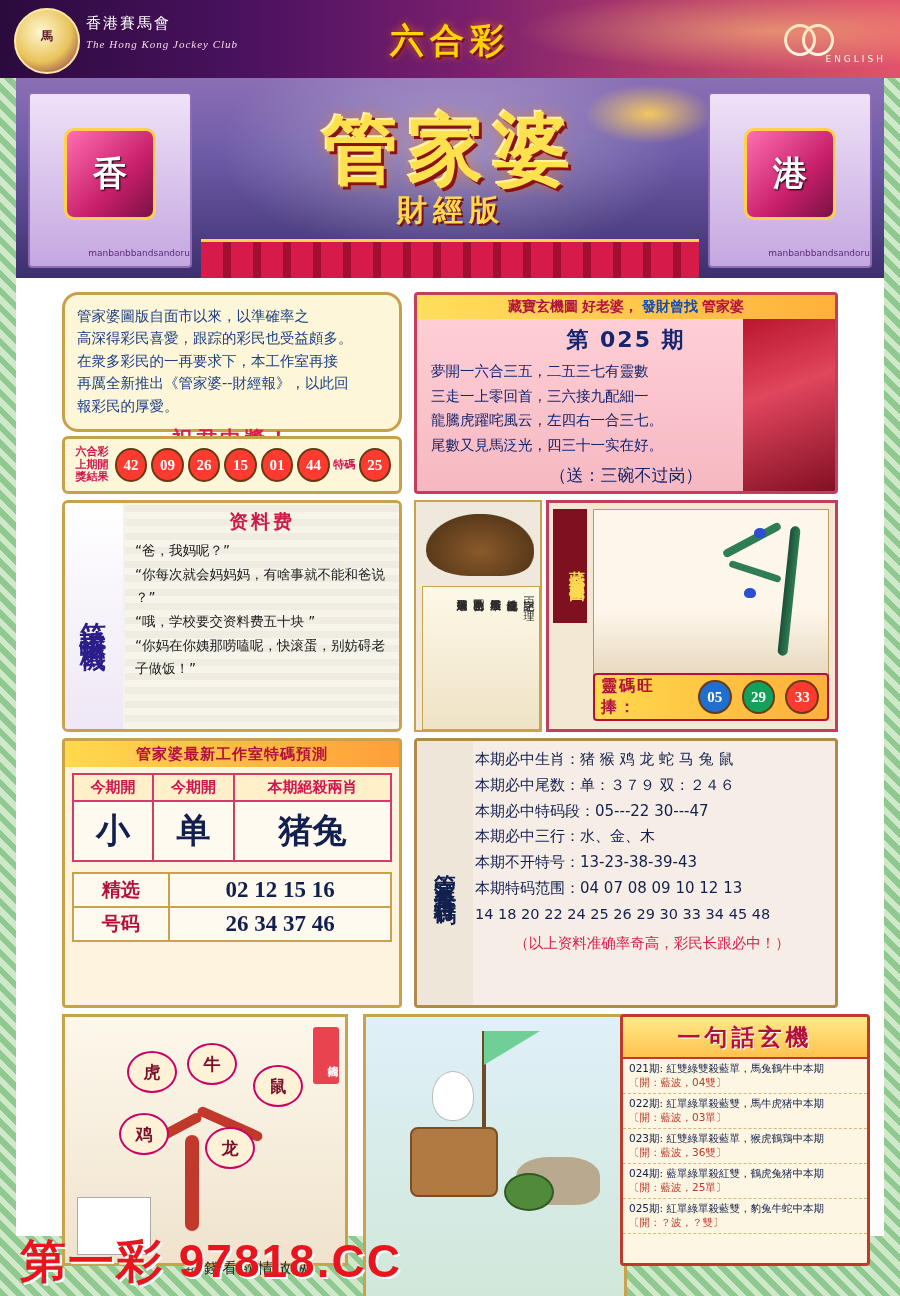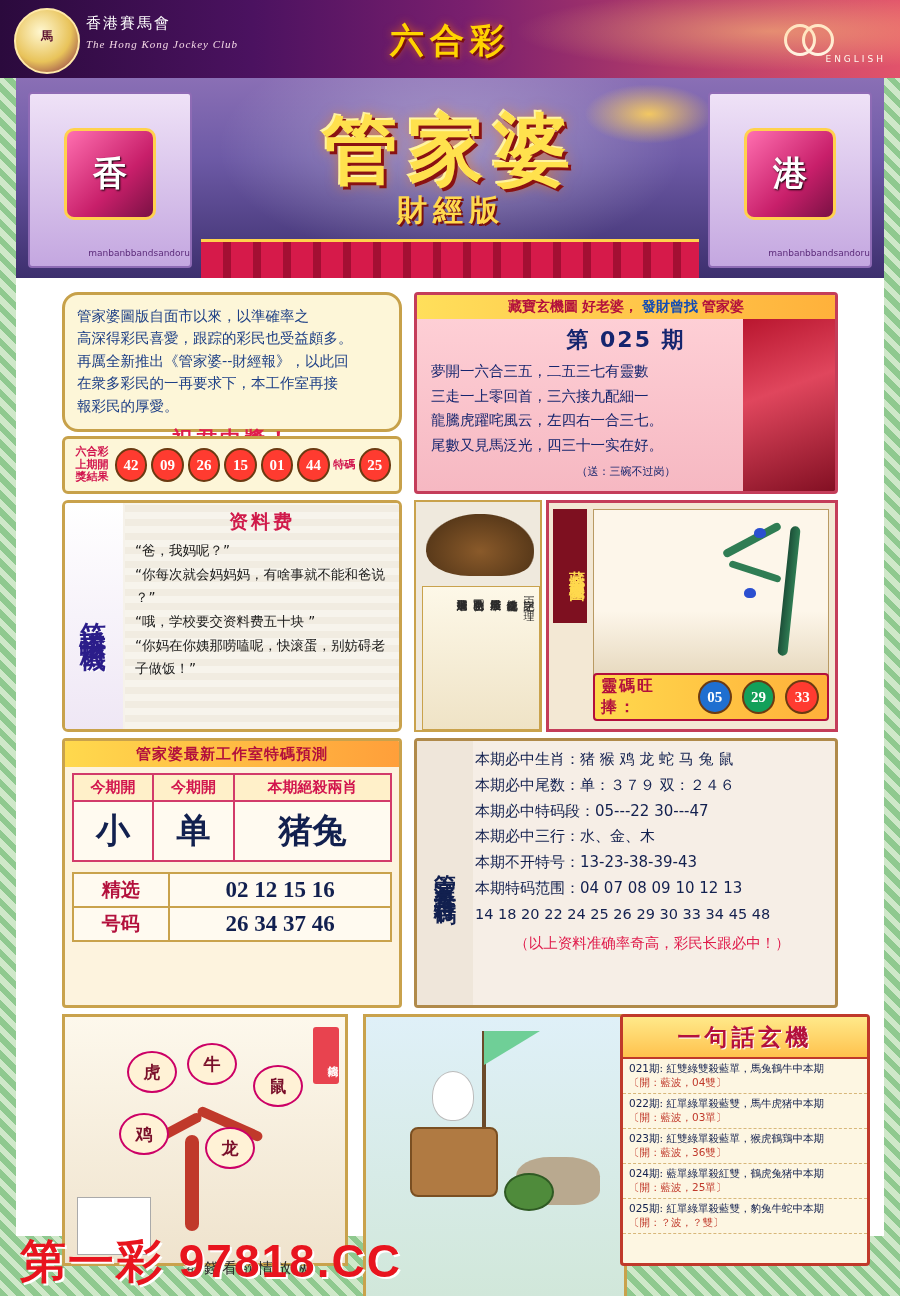--- a/index.html
+++ b/index.html
@@ -137,21 +137,21 @@
   .poem-head{
     height:24px;background:linear-gradient(90deg,#ffdf5b,#ffb13b);
     display:flex;align-items:center;justify-content:center;gap:4px;
     font-size:14px;font-weight:bold;color:#b3103c;
   }
   .poem-head .blue{color:#114bb5;}
   .poem-issue{
     text-align:center;font-size:22px;font-weight:bold;color:#15256e;margin:6px 0 4px;letter-spacing:2px;
   }
   .poem-lines{padding:0 14px;font-size:14.5px;color:#15256e;line-height:1.7;}
-  .poem-note{text-align:center;font-size:11px;color:#15256e;margin-top:6px;}
+  .poem-note{text-align:center;font-size:17px;color:#15256e;margin-top:6px;}
   .poem-photo{
     position:absolute;right:0;top:24px;width:92px;height:178px;
     background:linear-gradient(160deg,#b9162f,#e0465d 40%,#7e0d20);
   }
 
   
   .joke{
     left:46px;top:422px;width:340px;height:232px;
     background:#f6f2ea;border:3px solid #c9a24c;border-radius:6px;overflow:hidden;
   }
@@ -368,22 +368,22 @@
         </div>
         <div class="side-url">manbanbbandsandoru</div>
       </div>
 
       <div class="ribbon"></div>
     </div>
 
     <div class="box intro">
       <div>管家婆圖版自面市以來，以準確率之</div>
       <div>高深得彩民喜愛，跟踪的彩民也受益頗多。</div>
+      <div>在衆多彩民的一再要求下，本工作室再接</div>
       <div>再厲全新推出《管家婆--財經報》，以此回</div>
-      <div>在衆多彩民的一再要求下，本工作室再接</div>
       <div>報彩民的厚愛。</div>
       <div class="bless">祝君中獎！</div>
     </div>
 
     <div class="box lastdraw">
       <div class="ld-label">
         <div>六合彩</div>
         <div>上期開</div>
         <div>獎結果</div>
       </div>

